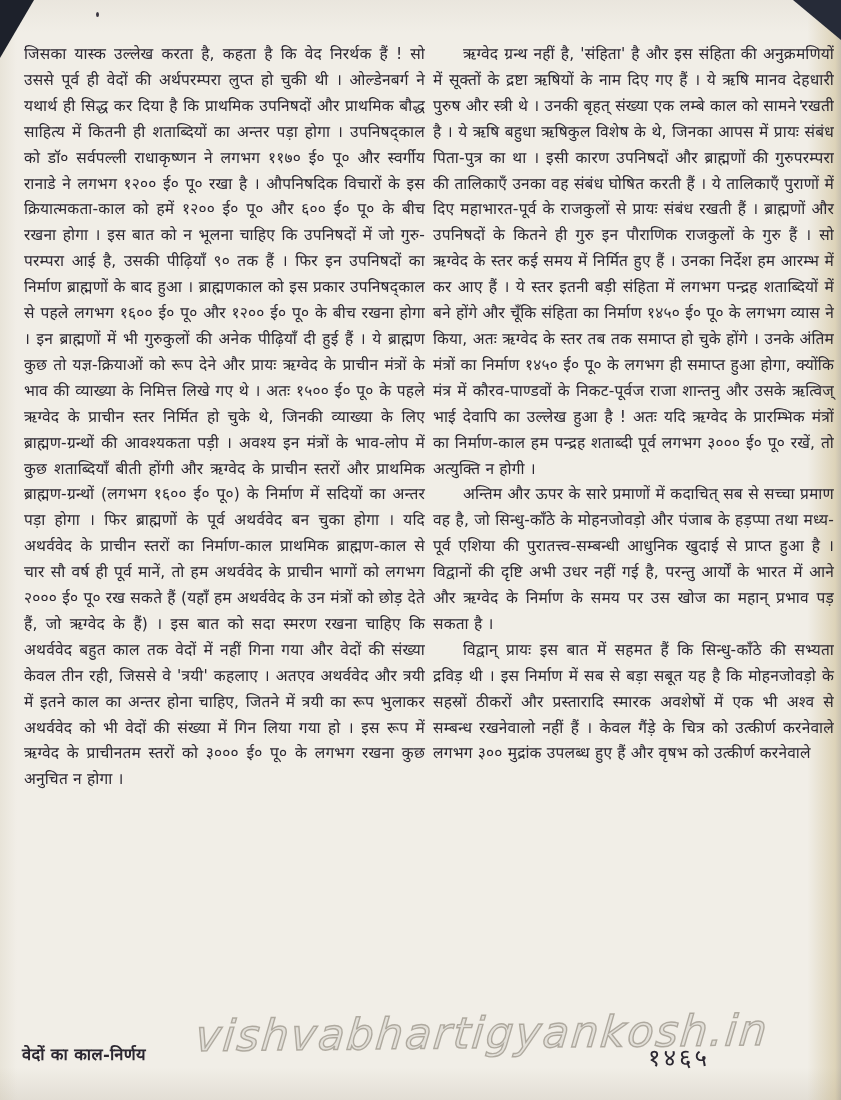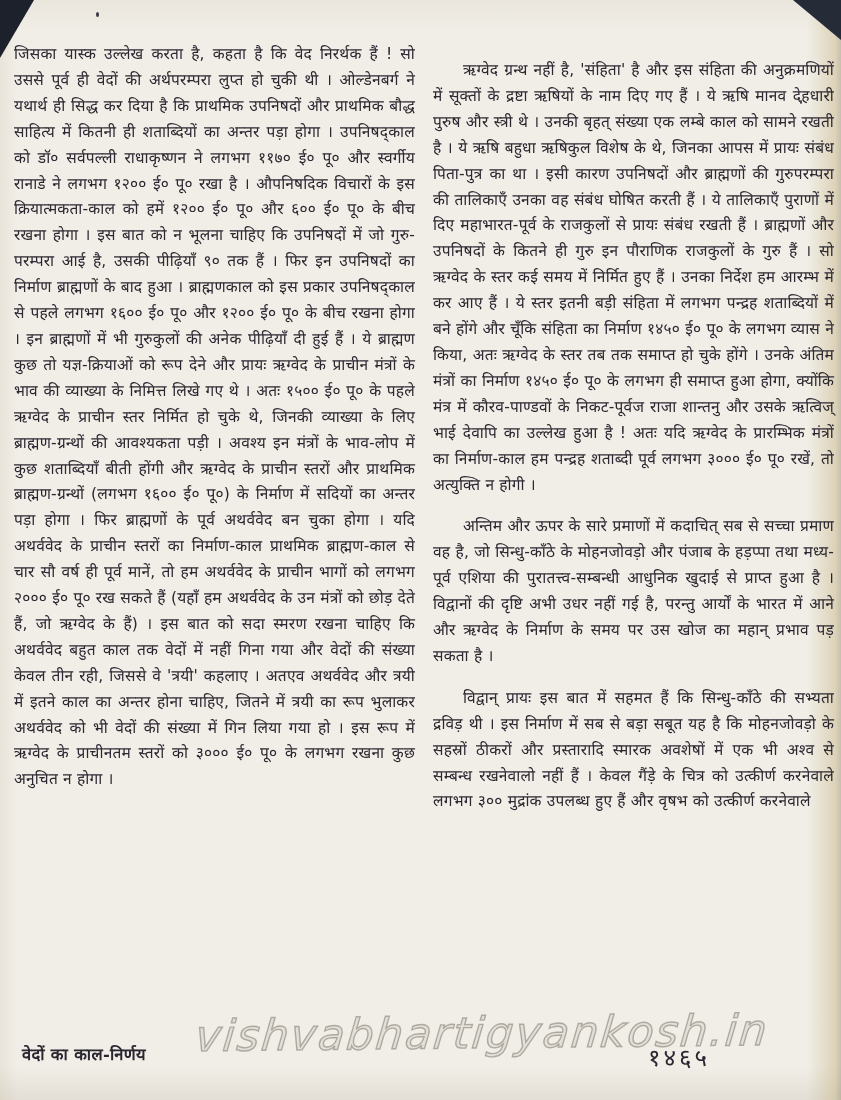--- a/index.html
+++ b/index.html
@@ -33,24 +33,24 @@
 
   .col {
     position: absolute; top: 42px;
     width: 401px;
     color: #2b2731;
     font-size: 15.5px;
     line-height: 25.9px;
     text-align: justify;
     letter-spacing: 0.2px;
   }
-  .col-left  { left: 14px; }
+  .col-left  { left: 24px; }
   .col-right { left: 433px; }
   .para { text-align: justify; }
-  .para.indent { text-indent: 30px; margin-top: 16px; }
+  .para.indent { text-indent: 30px; }
   .section-heading {
     font-size: 20px;
     line-height: 30px;
     margin: 16px 0 12px 0;
     text-align: left;
     letter-spacing: 0.5px;
     color: #2b2731;
   }
   .footer {
     position: absolute; top: 1040px; left: 0; width: 841px; height: 34px;

